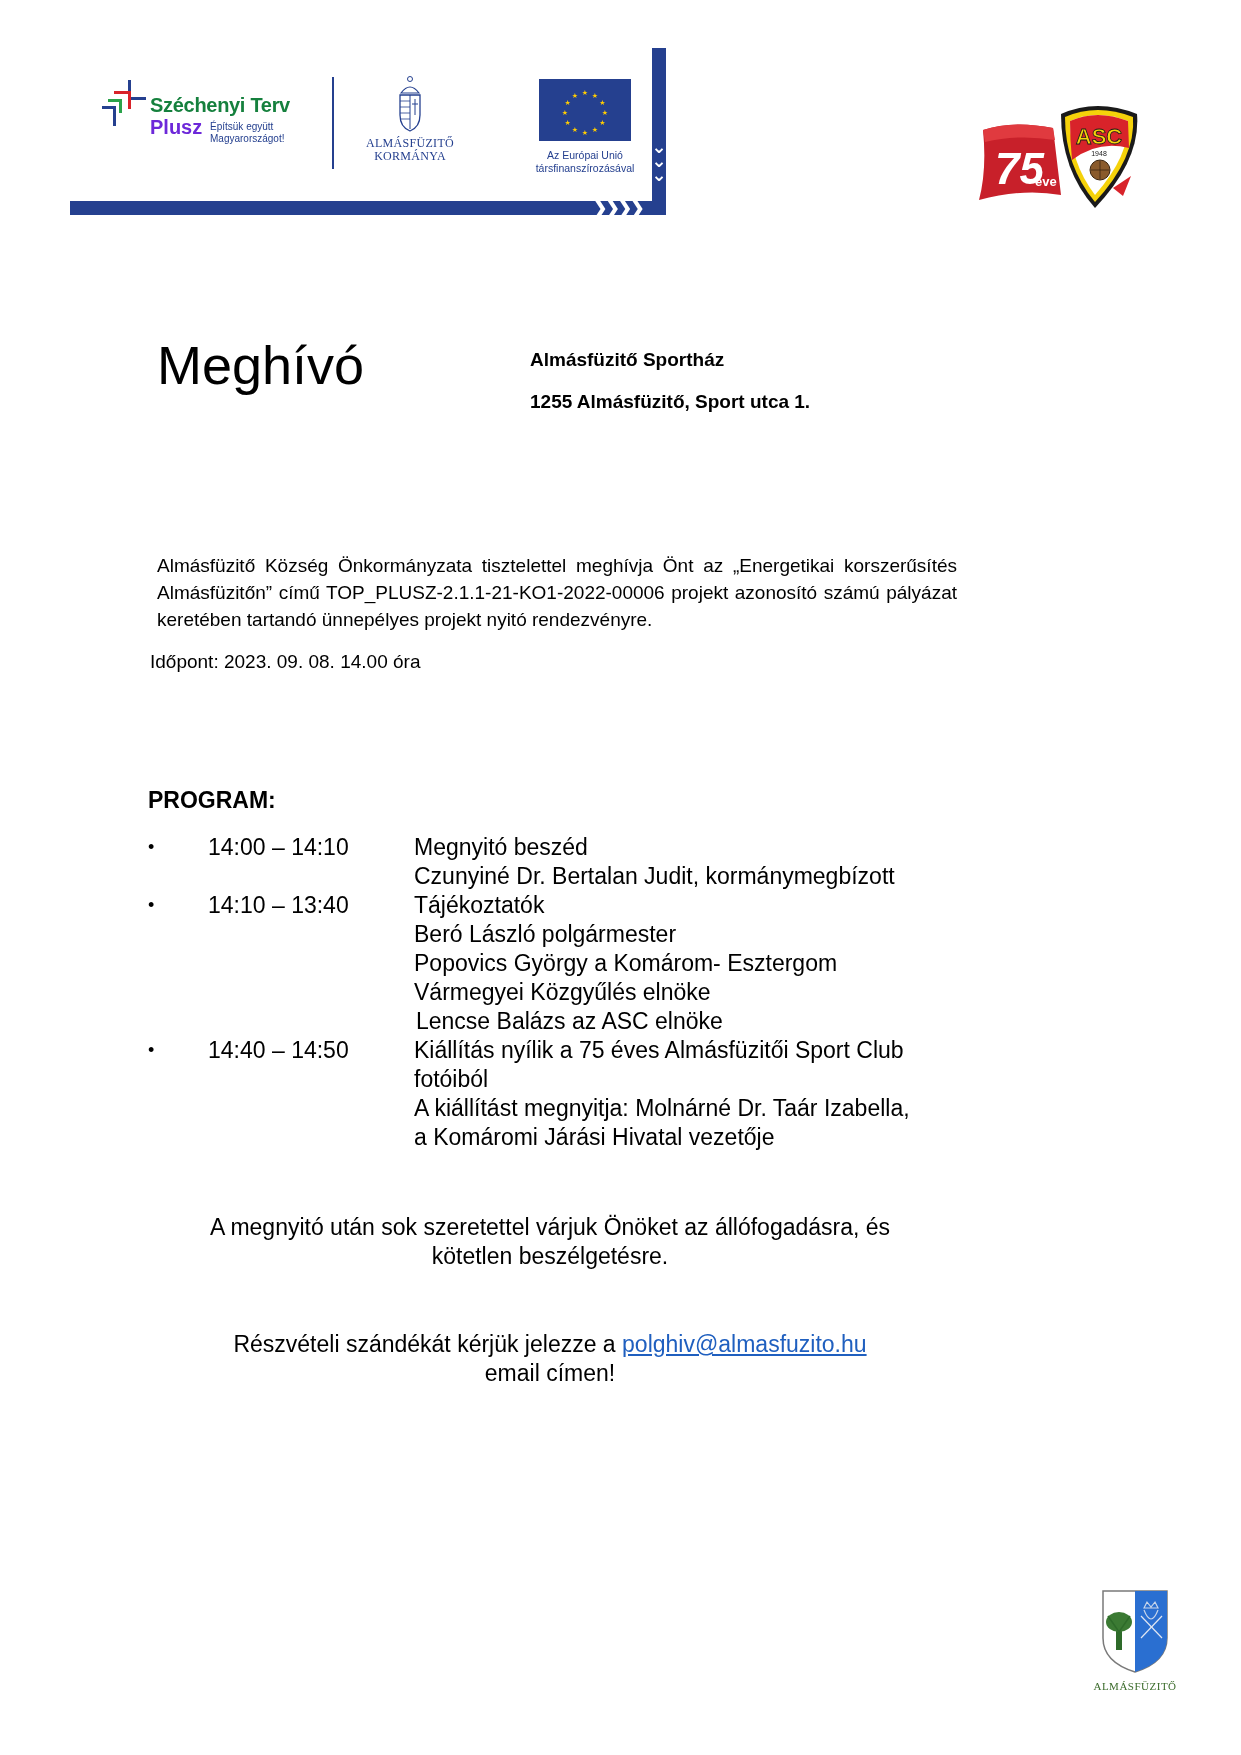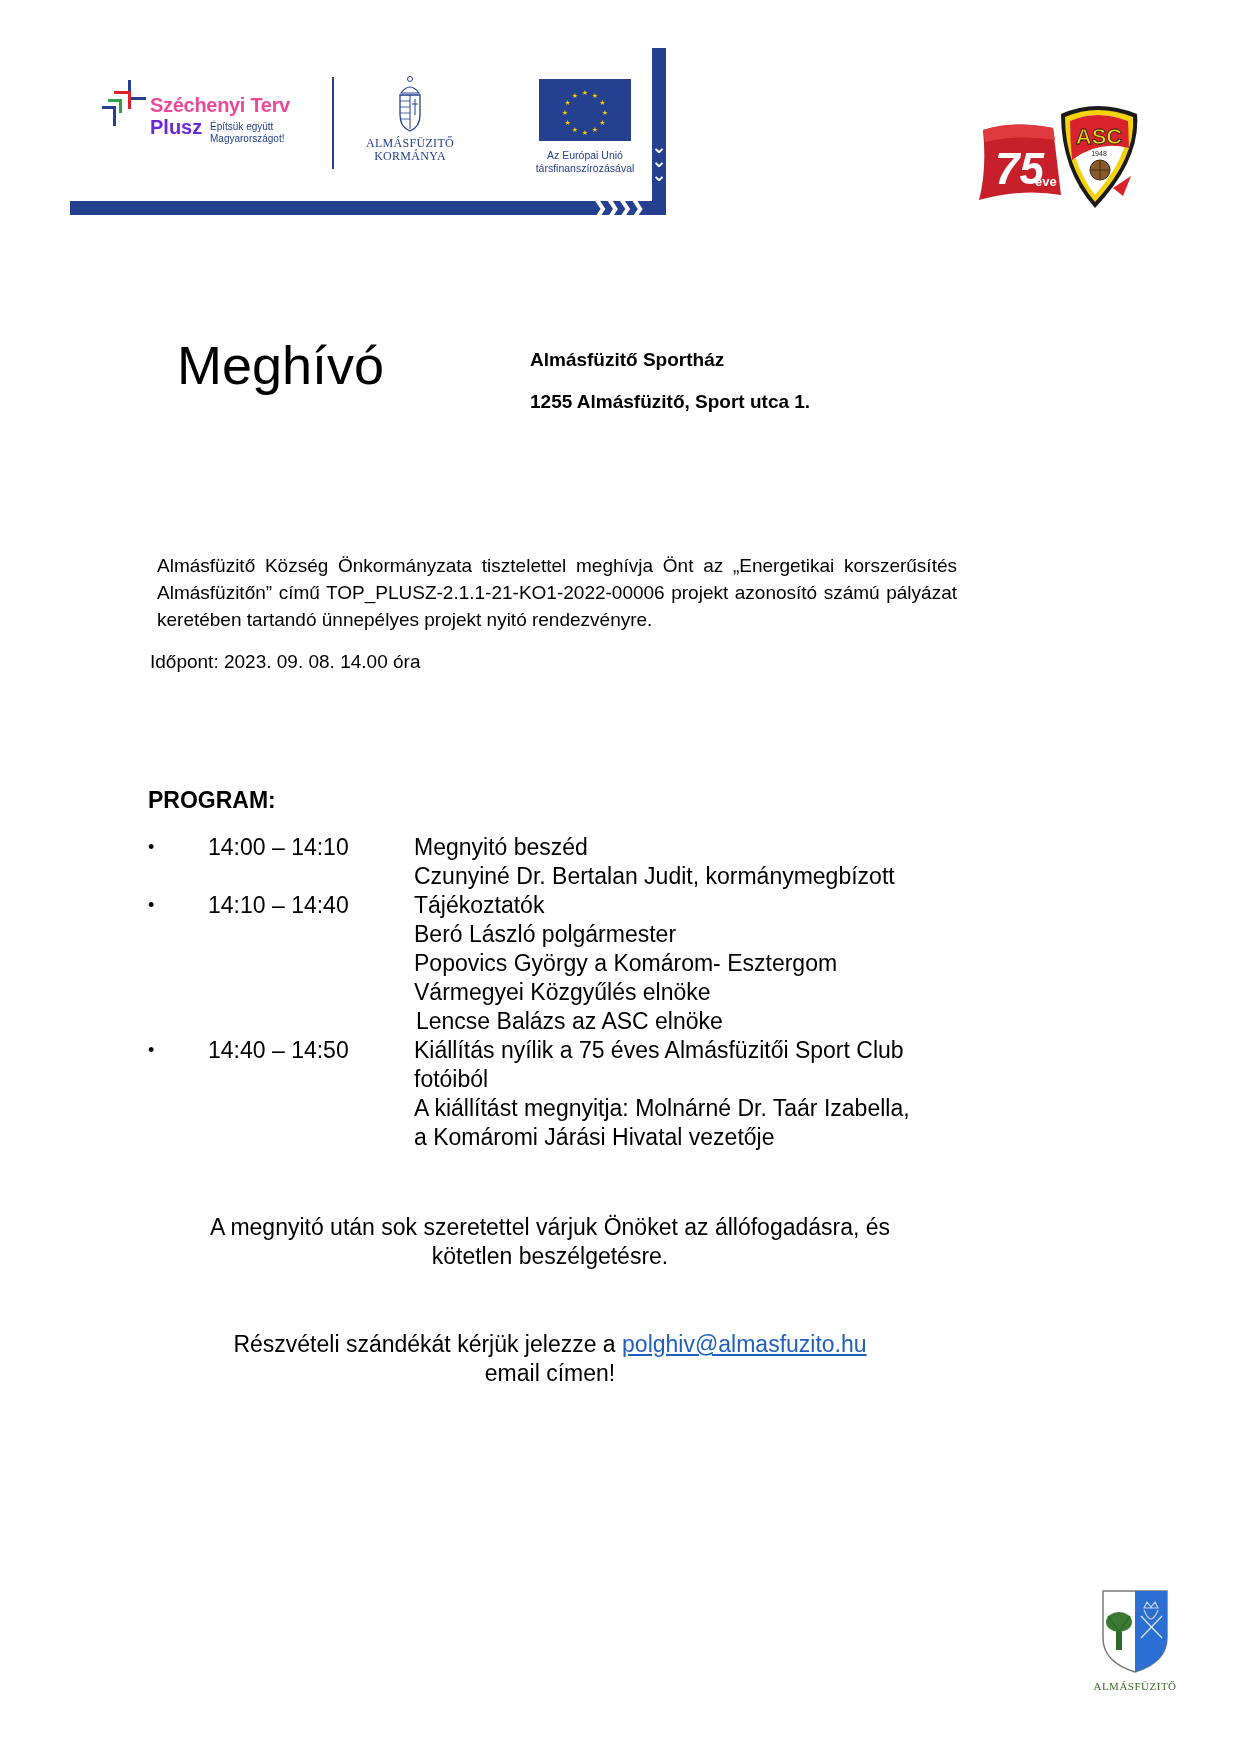--- a/index.html
+++ b/index.html
@@ -9,38 +9,38 @@
 
   
   .banner { left: 70px; top: 45px; width: 600px; height: 175px; }
   .banner-bar { position: absolute; left: 0; top: 156px; width: 590px; height: 14px; background: #25408f; }
   .banner-vbar { position: absolute; left: 582px; top: 3px; width: 14px; height: 167px; background: #25408f; }
   .chev { position: absolute; color: #25408f; font-weight: bold; font-family: "DejaVu Sans", sans-serif; }
   .chev-h { left: 520px; top: 150px; font-size: 22px; letter-spacing: -6px; color: #ffffff; }
   .chev-v { left: 580px; top: 95px; font-size: 18px; line-height: 14px; color:#fff; width: 18px; text-align:center; }
 
   .szech { position: absolute; left: 32px; top: 35px; width: 240px; height: 80px; }
-  .szech-title { position: absolute; left: 48px; top: 14px; font-weight: bold; font-size: 20px; color: #ec4899; white-space: nowrap; letter-spacing: -0.3px; text-align: center; }
+  .szech-title { position: absolute; left: 48px; top: 14px; font-weight: bold; font-size: 20px; color: #15803d; white-space: nowrap; letter-spacing: -0.3px; text-align: center; }
   .szech-plusz { position: absolute; left: 48px; top: 36px; font-weight: bold; font-size: 20px; color: #6d28d9; }
   .szech-tag { position: absolute; left: 108px; top: 41px; font-size: 10px; line-height: 12px; color: #25408f; white-space: nowrap; }
   .sep { position: absolute; left: 262px; top: 32px; width: 2px; height: 92px; background: #25408f; }
 
   .gov { position: absolute; left: 280px; top: 30px; width: 120px; text-align: center; }
   .gov-crest { width: 28px; height: 58px; margin: 0 auto; }
   .gov-text { font-family: "Liberation Serif", serif; font-size: 12px; line-height: 13px; color: #25408f; letter-spacing: 0.3px; }
 
   .eu { position: absolute; left: 440px; top: 34px; width: 150px; text-align: center; }
   .eu-flag { width: 92px; height: 62px; background: #25408f; margin: 0 auto; position: relative; }
   .eu-text { font-size: 10.5px; line-height: 13px; color: #25408f; margin-top: 4px; white-space: nowrap; }
 
   
   .asc { left: 973px; top: 100px; width: 170px; height: 110px; }
 
   
-  .title { left: 157px; top: 333px; font-size: 54px; line-height: 64px; font-weight: normal; margin-left: 20px; }
+  .title { left: 157px; top: 333px; font-size: 54px; line-height: 64px; font-weight: normal; }
   .addr { left: 530px; font-weight: bold; font-size: 19px; line-height: 22px; white-space: nowrap; }
 
   
   .para { left: 157px; top: 552px; width: 800px; font-size: 19px; line-height: 27px; text-align: justify; text-align-last: left; }
   .date { left: 150px; top: 648px; font-size: 19px; line-height: 27px; }
 
   
   .prog-head { left: 148px; top: 785px; font-size: 23px; font-weight: bold; line-height: 30px; }
   .prog { left: 148px; top: 833px; width: 820px; font-size: 23px; line-height: 29px; }
   .prog-row { position: relative; }
@@ -166,21 +166,21 @@
   <div class="prog-row">
     <span class="prog-bullet">•</span>
     <span class="prog-time">14:00 – 14:10</span>
     <div class="prog-lines">
       <span class="prog-line">Megnyitó beszéd</span>
       <span class="prog-line">Czunyiné Dr. Bertalan Judit, kormánymegbízott</span>
     </div>
   </div>
   <div class="prog-row">
     <span class="prog-bullet">•</span>
-    <span class="prog-time">14:10 – 14:40</span>
+    <span class="prog-time">14:10 – 13:40</span>
     <div class="prog-lines">
       <span class="prog-line">Tájékoztatók</span>
       <span class="prog-line">Beró László polgármester</span>
       <span class="prog-line">Popovics György a Komárom- Esztergom</span>
       <span class="prog-line">Vármegyei Közgyűlés elnöke</span>
       <span class="prog-line indent">Lencse Balázs az ASC elnöke</span>
     </div>
   </div>
   <div class="prog-row">
     <span class="prog-bullet">•</span>

